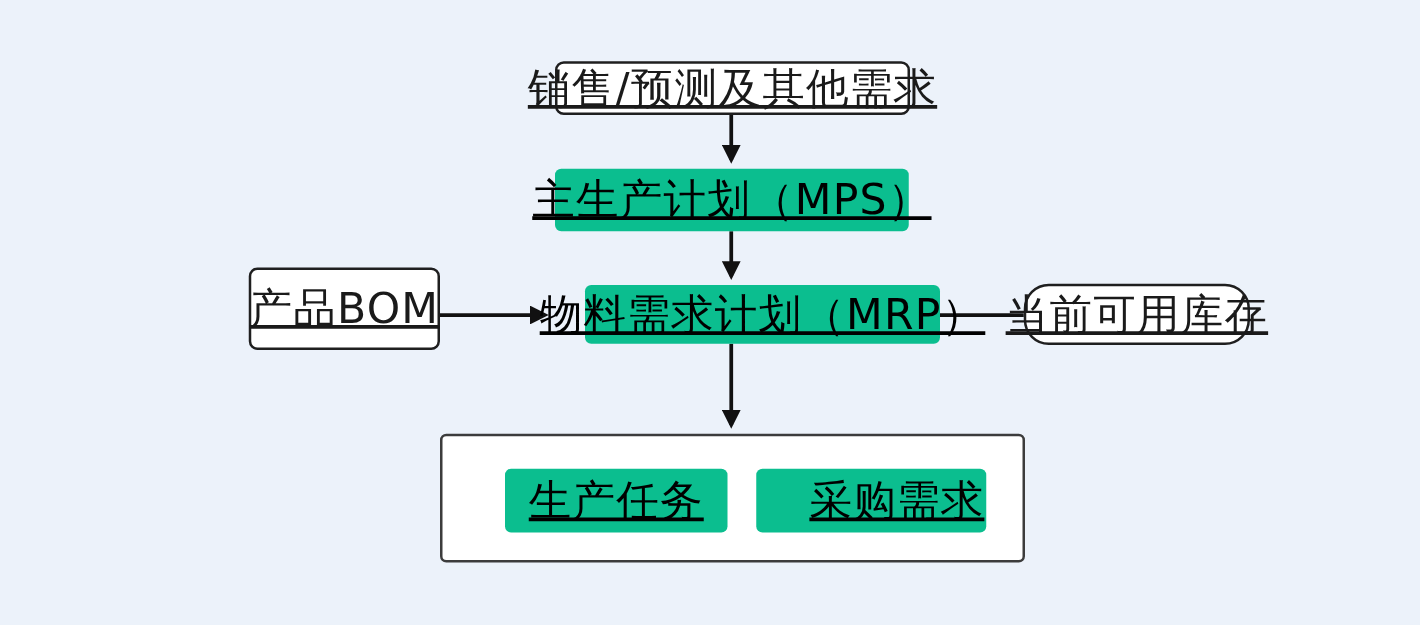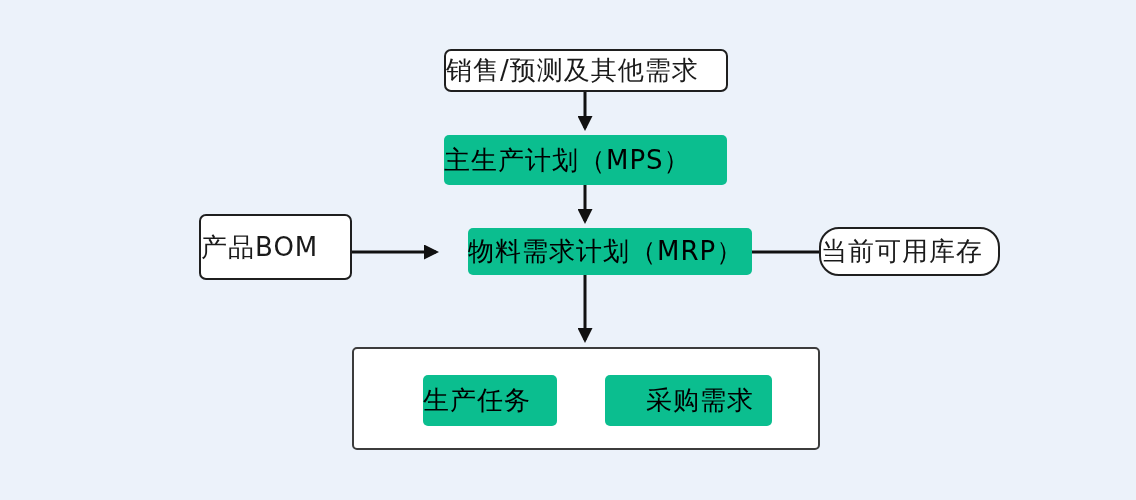--- a/index.html
+++ b/index.html
@@ -11,25 +11,26 @@
     position: relative;
     width: 1136px;
     height: 500px;
     background: #ECF2FA;
     overflow: hidden;
   }
   .node {
     position: absolute;
     display: flex;
     align-items: center;
-    justify-content: flex-start;
+    justify-content: center;
     box-sizing: border-box;
-    font-size: 26px;
+    font-size: 34px;
     letter-spacing: 1px;
     white-space: nowrap;
+    text-decoration: underline;
   }
   .node-white {
     background: #FFFFFF;
     border: 2px solid #1F1F1F;
     border-radius: 7px;
     color: #1A1A1A;
   }
   .node-green {
     background: #0BBE8F;
     border: none;
@@ -43,22 +44,22 @@
     border-radius: 5px;
     box-sizing: border-box;
   }
   
   .n-sales     { left: 444px; top: 49px;  width: 284px; height: 43px; }
   .n-mps       { left: 444px; top: 135px; width: 283px; height: 50px; }
   .n-bom       { left: 199px; top: 214px; width: 153px; height: 66px; }
   .n-mrp       { left: 443px; top: 228px; width: 284px; height: 47px; margin-left: 25px; }
   .n-inventory { left: 819px; top: 227px; width: 181px; height: 49px; border-radius: 20px; }
   .n-group     { left: 352px; top: 347px; width: 468px; height: 103px; }
-  .n-production{ left: 69px;  top: 26px;  width: 134px; height: 51px; }
-  .n-purchase  { left: 251px; top: 26px;  width: 167px; height: 51px; padding-left: 41px; }
+  .n-production{ left: 50px;  top: 26px;  width: 178px; height: 51px; }
+  .n-purchase  { left: 251px; top: 26px;  width: 184px; height: 51px; padding-left: 41px; }
   .edges-layer {
     position: absolute;
     left: 0; top: 0;
     width: 1136px;
     height: 500px;
     pointer-events: none;
   }
 </style>
 </head>
 <body>

